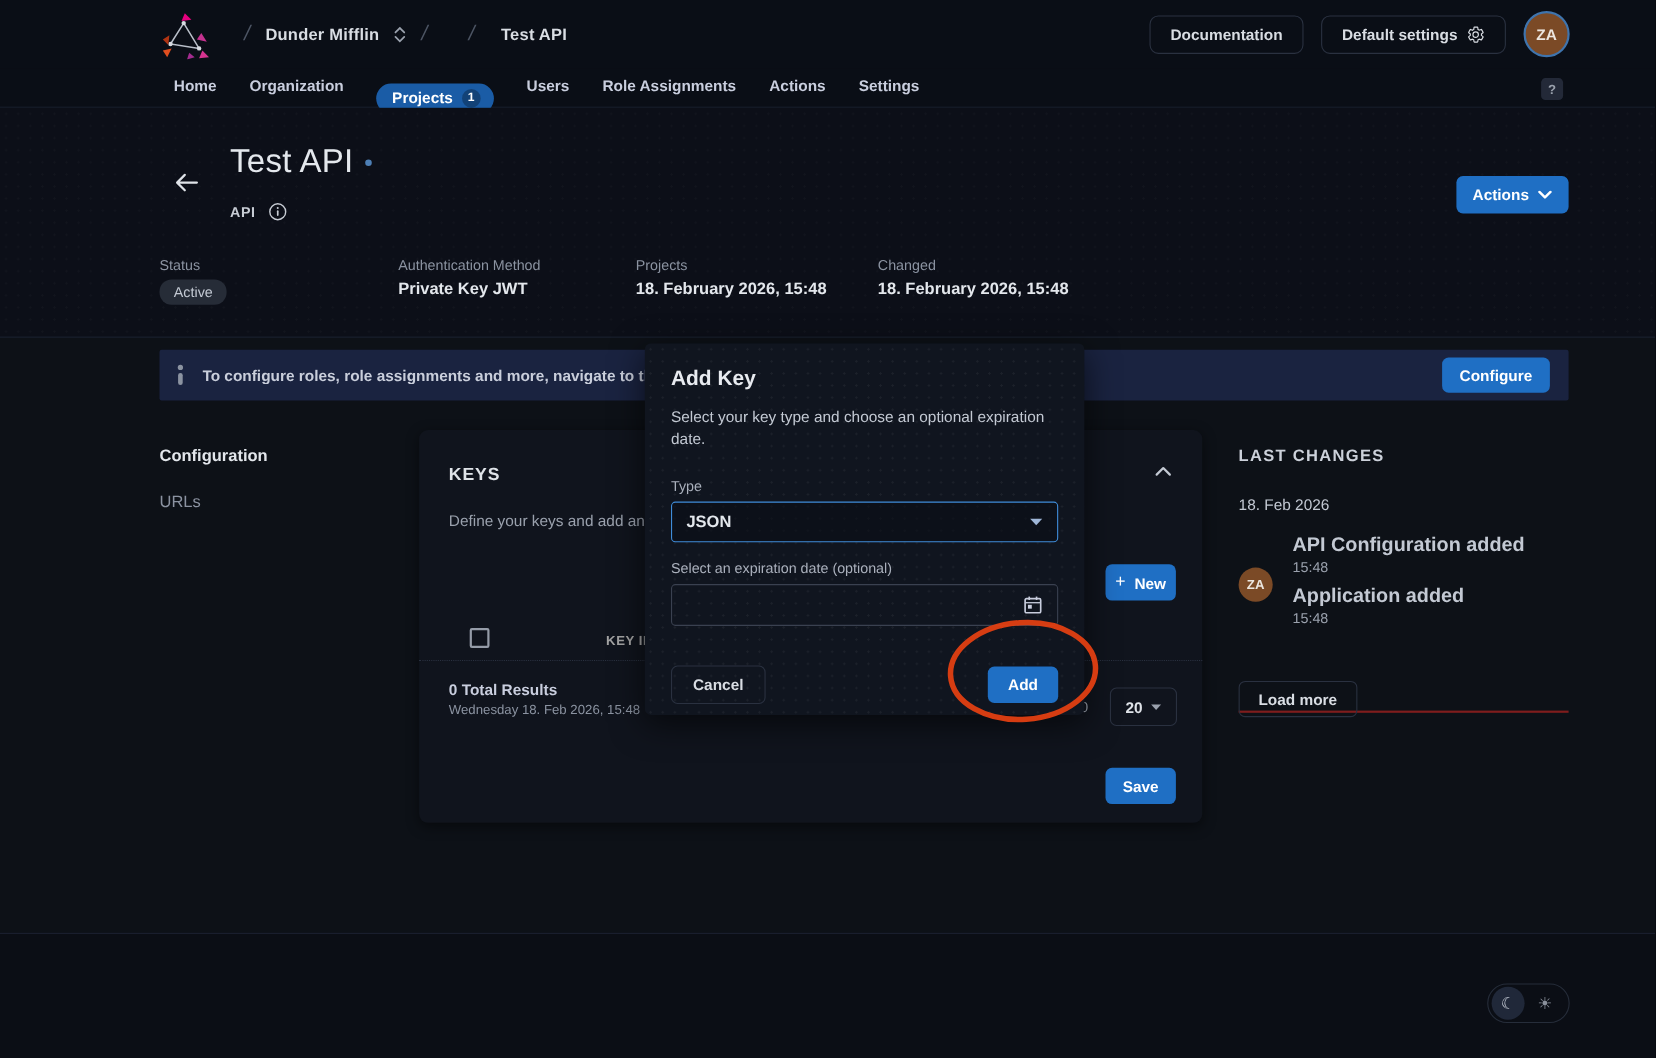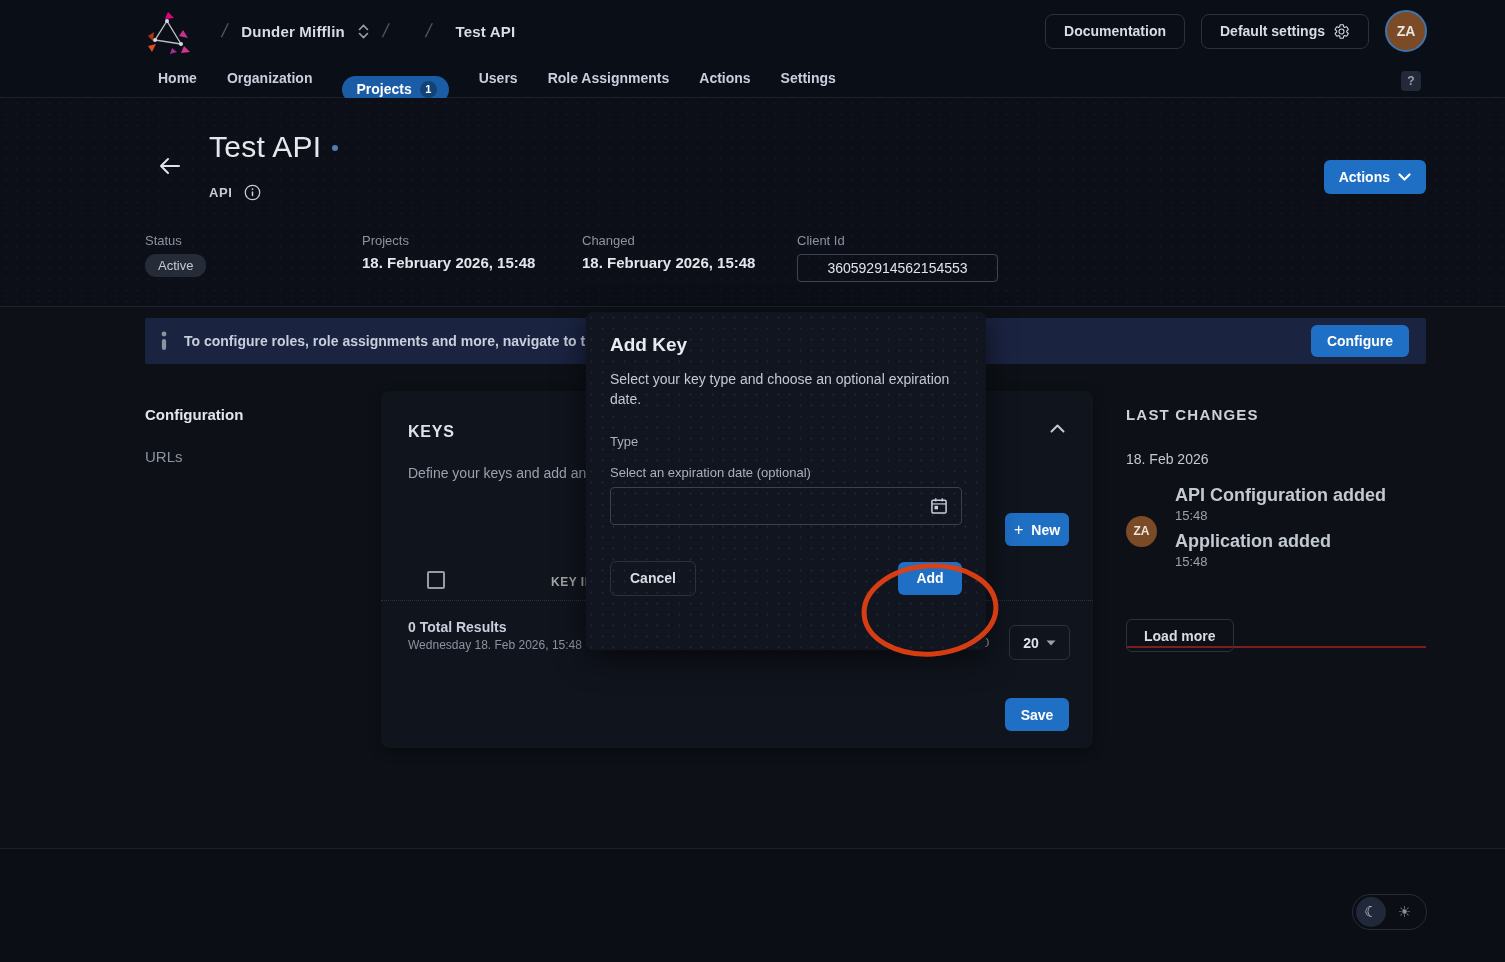--- a/index.html
+++ b/index.html
@@ -217,31 +217,31 @@
       <span>Actions</span>
       <svg width="13" height="8" viewBox="0 0 13 8">
           <path d="M1.5 1.5 L6.5 6.5 L11.5 1.5" fill="none" stroke="#fff" stroke-width="2.2" stroke-linecap="round" stroke-linejoin="round"></path>
         </svg>
     </button>
     <div class="details">
       <div class="dcol" style="width:217px;">
         <div class="dlabel">Status</div>
         <span class="chip">Active</span>
       </div>
+      <div class="dcol" style="width:216px;">
+        <div class="dlabel">Authentication Method</div>
+        <div class="dvalue">Private Key JWT</div>
+      </div>
       <div class="dcol" style="width:220px;">
         <div class="dlabel">Projects</div>
         <div class="dvalue">18. February 2026, 15:48</div>
       </div>
       <div class="dcol" style="width:215px;">
         <div class="dlabel">Changed</div>
         <div class="dvalue">18. February 2026, 15:48</div>
-      </div>
-      <div class="dcol" style="width:201px;">
-        <div class="dlabel">Client Id</div>
-        <div class="idbox">360592914562154553</div>
       </div>
     </div>
   </section>
 
   <div class="banner">
     <svg width="10" height="20" viewBox="0 0 10 20">
       <circle cx="5" cy="3" r="2.4" fill="#8b93a1"></circle>
       <rect x="2.9" y="8" width="4.2" height="11" rx="2.1" fill="#8b93a1"></rect>
     </svg>
     <span class="banner-text">To configure roles, role assignments and more, navigate to the pro</span>
@@ -296,20 +296,26 @@
     </div>
     <button class="btn-outline load-more">
       <span>Load more</span>
     </button>
   </aside>
 
   <div class="modal">
     <div class="modal-title">Add Key</div>
     <div class="modal-desc">Select your key type and choose an optional expiration date.</div>
     <div class="field-label">Type</div>
+    <div class="type-select">
+      <span class="type-value">JSON</span>
+      <svg class="select-caret" width="12" height="7" viewBox="0 0 12 7">
+          <path d="M0.5 0.5 L6 6.5 L11.5 0.5" fill="#9fb6d8"></path>
+        </svg>
+    </div>
     <div class="field-label expiry-label">Select an expiration date (optional)</div>
     <div class="date-input">
       <svg style="margin-left:auto;" width="20" height="20" viewBox="0 0 24 24">
         <rect x="3.5" y="5" width="17" height="15.5" rx="1.5" fill="none" stroke="#c9cede" stroke-width="1.8"></rect>
         <line x1="8" y1="2.8" x2="8" y2="6.5" stroke="#c9cede" stroke-width="1.8"></line>
         <line x1="16" y1="2.8" x2="16" y2="6.5" stroke="#c9cede" stroke-width="1.8"></line>
         <line x1="3.5" y1="9.5" x2="20.5" y2="9.5" stroke="#c9cede" stroke-width="1.4"></line>
         <rect x="6.6" y="11.8" width="4.2" height="4.2" fill="#c9cede"></rect>
       </svg>
     </div>

